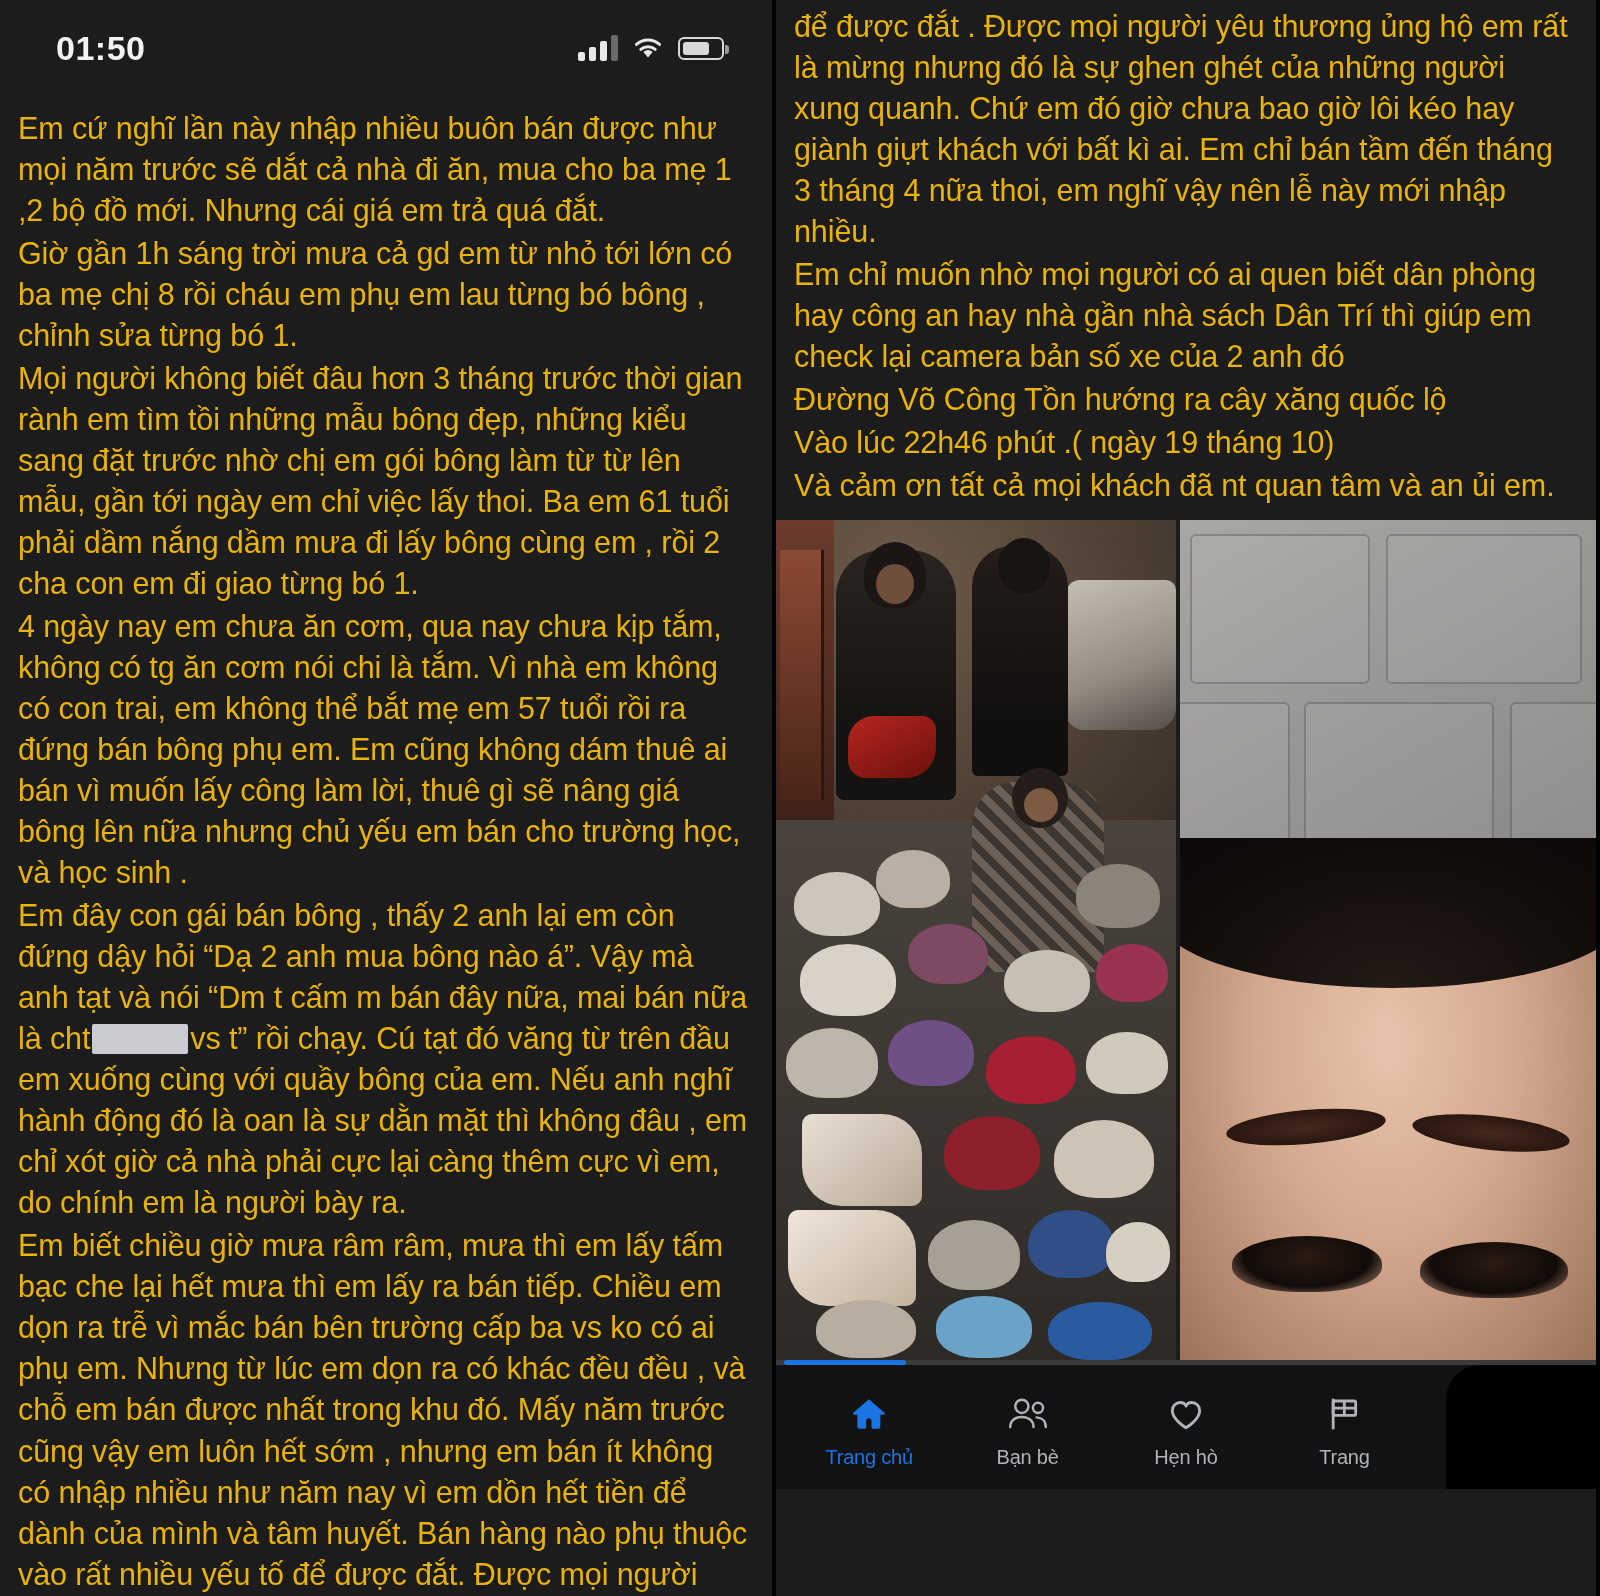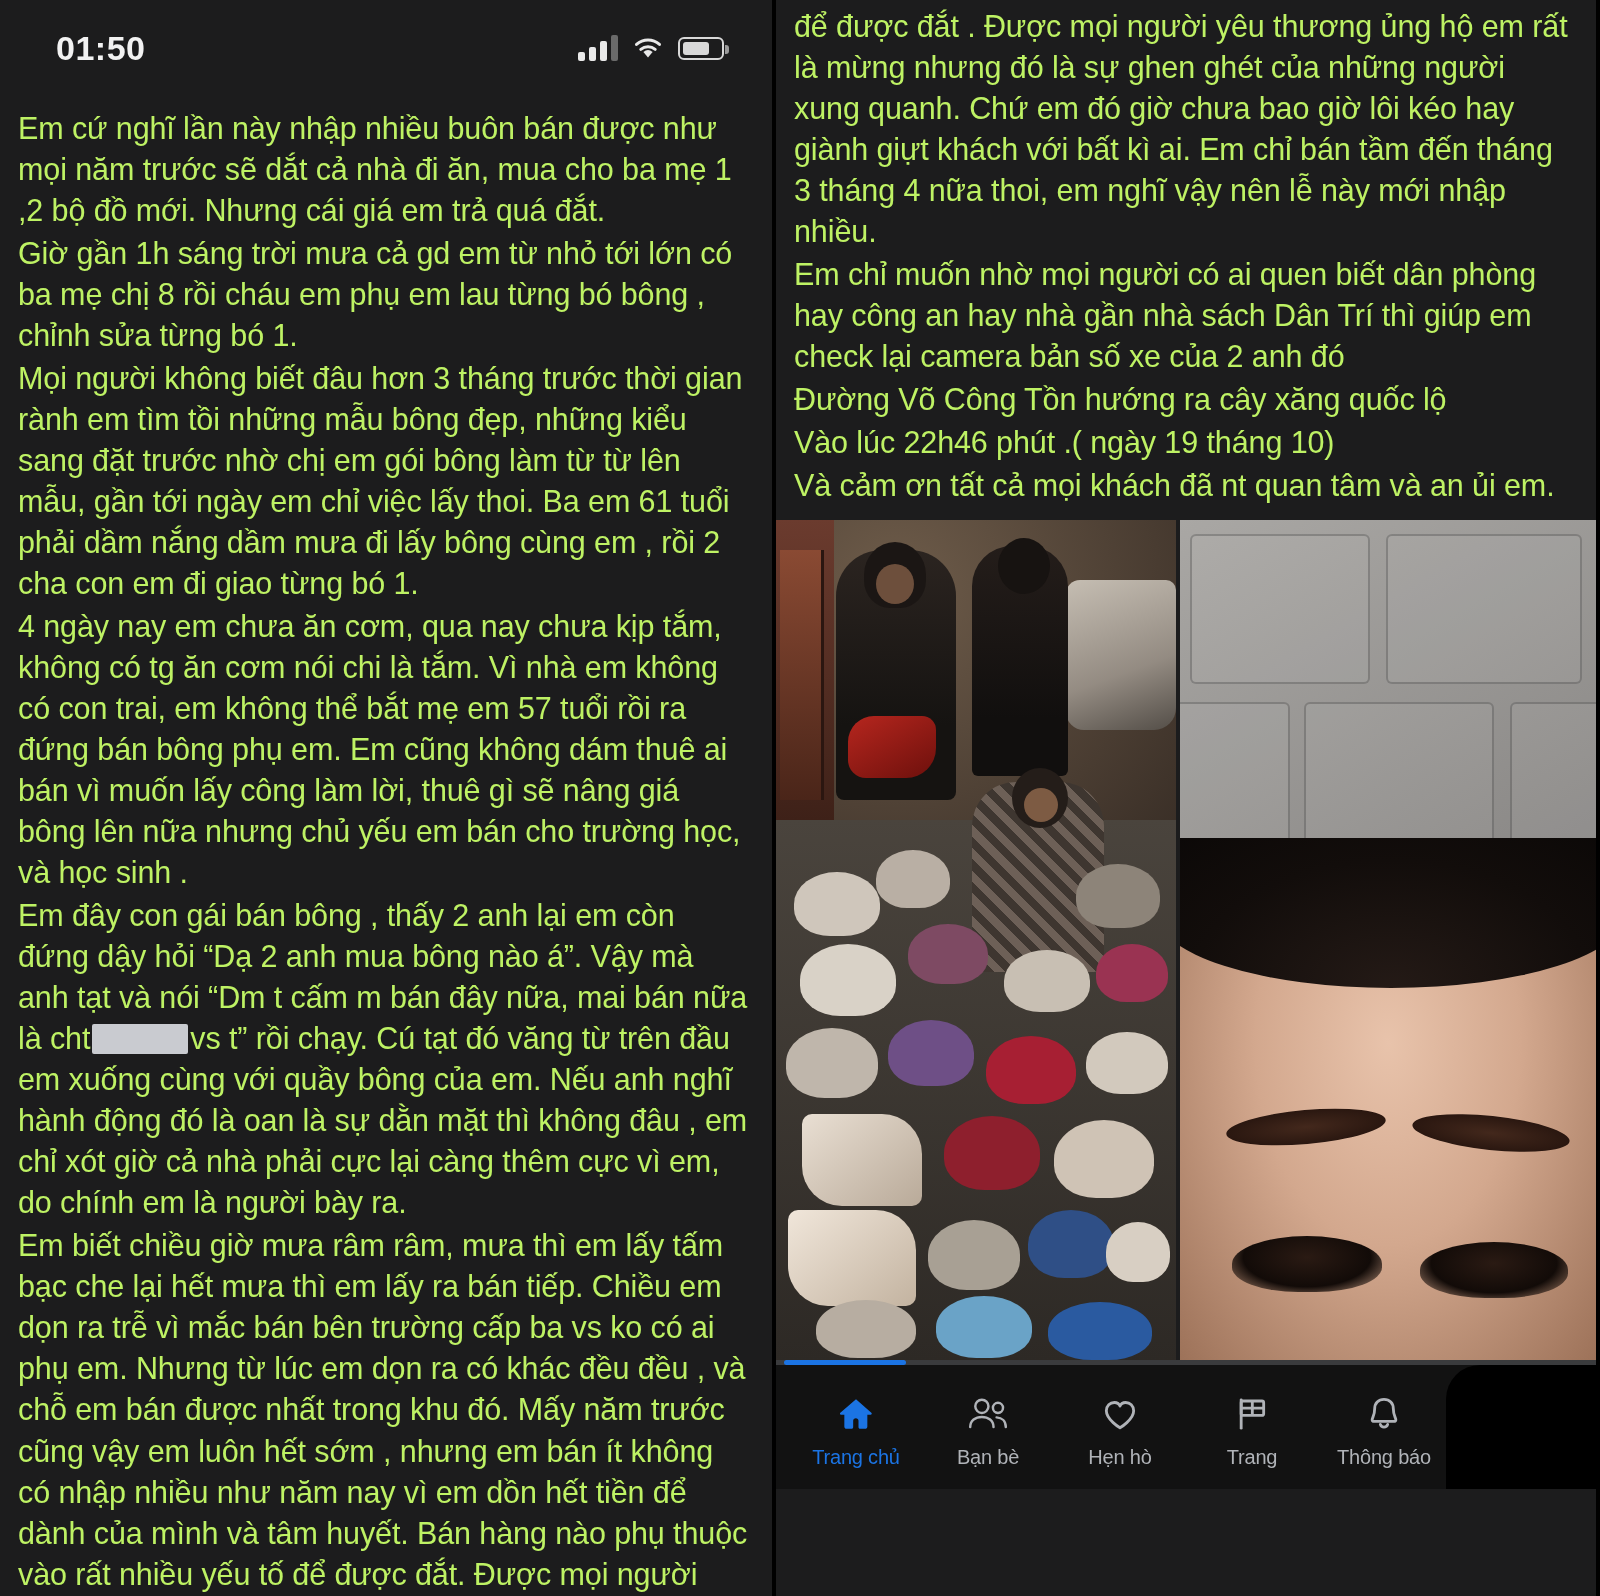--- a/index.html
+++ b/index.html
@@ -73,21 +73,21 @@
   }
   .battery-fill {
     height: 13px;
     background: #d8d8d8;
     border-radius: 3px;
     margin-left: 3px;
   }
 
   
   .post-text {
-    color: #bef264;
+    color: #eab308;
     font-size: 30.5px;
     line-height: 1.345;
     letter-spacing: -0.1px;
     padding: 0 20px 0 18px;
   }
   .post-text p { margin: 0 0 2px 0; }
 
   .panel-left .post-body { padding-top: 12px; }
   .panel-right .post-body { padding-top: 6px; }
 
@@ -430,29 +430,20 @@
         <span class="nav-icon">
           <svg width="42" height="40" viewBox="0 0 24 24" fill="none" stroke="#b0b3b8" stroke-width="1.7">
             <path d="M5.5 3.5v17" stroke-linecap="round"></path>
             <rect x="5.5" y="4.2" width="13.5" height="8.6" rx="1"></rect>
             <path d="M12.2 4.2v8.6M5.5 8.5h13.5"></path>
           </svg>
         </span>
         <span class="nav-label">Trang</span>
       </div>
 
-      <div class="nav-item">
-        <span class="nav-icon">
-          <svg width="42" height="40" viewBox="0 0 24 24" fill="none" stroke="#b0b3b8" stroke-width="1.7">
-            <path d="M12 3.2c-3.4 0-5.6 2.4-5.6 5.6 0 4.2-1.5 5.4-1.5 6.6 0 .6.5 1 1.2 1h11.8c.7 0 1.2-.4 1.2-1 0-1.2-1.5-2.4-1.5-6.6 0-3.2-2.2-5.6-5.6-5.6z" stroke-linejoin="round"></path>
-            <path d="M9.8 18.2a2.3 2.3 0 0 0 4.4 0" stroke-linecap="round"></path>
-          </svg>
-        </span>
-        <span class="nav-label">Thông báo</span>
-      </div>
 
       <div class="nav-item">
         <span class="nav-icon">
           <svg width="42" height="40" viewBox="0 0 24 24" stroke="#b0b3b8" stroke-width="1.8" stroke-linecap="round">
             <path d="M4 7.5h16M4 12h16M4 16.5h16"></path>
           </svg>
         </span>
         <span class="nav-label">Menu</span>
       </div>
 

